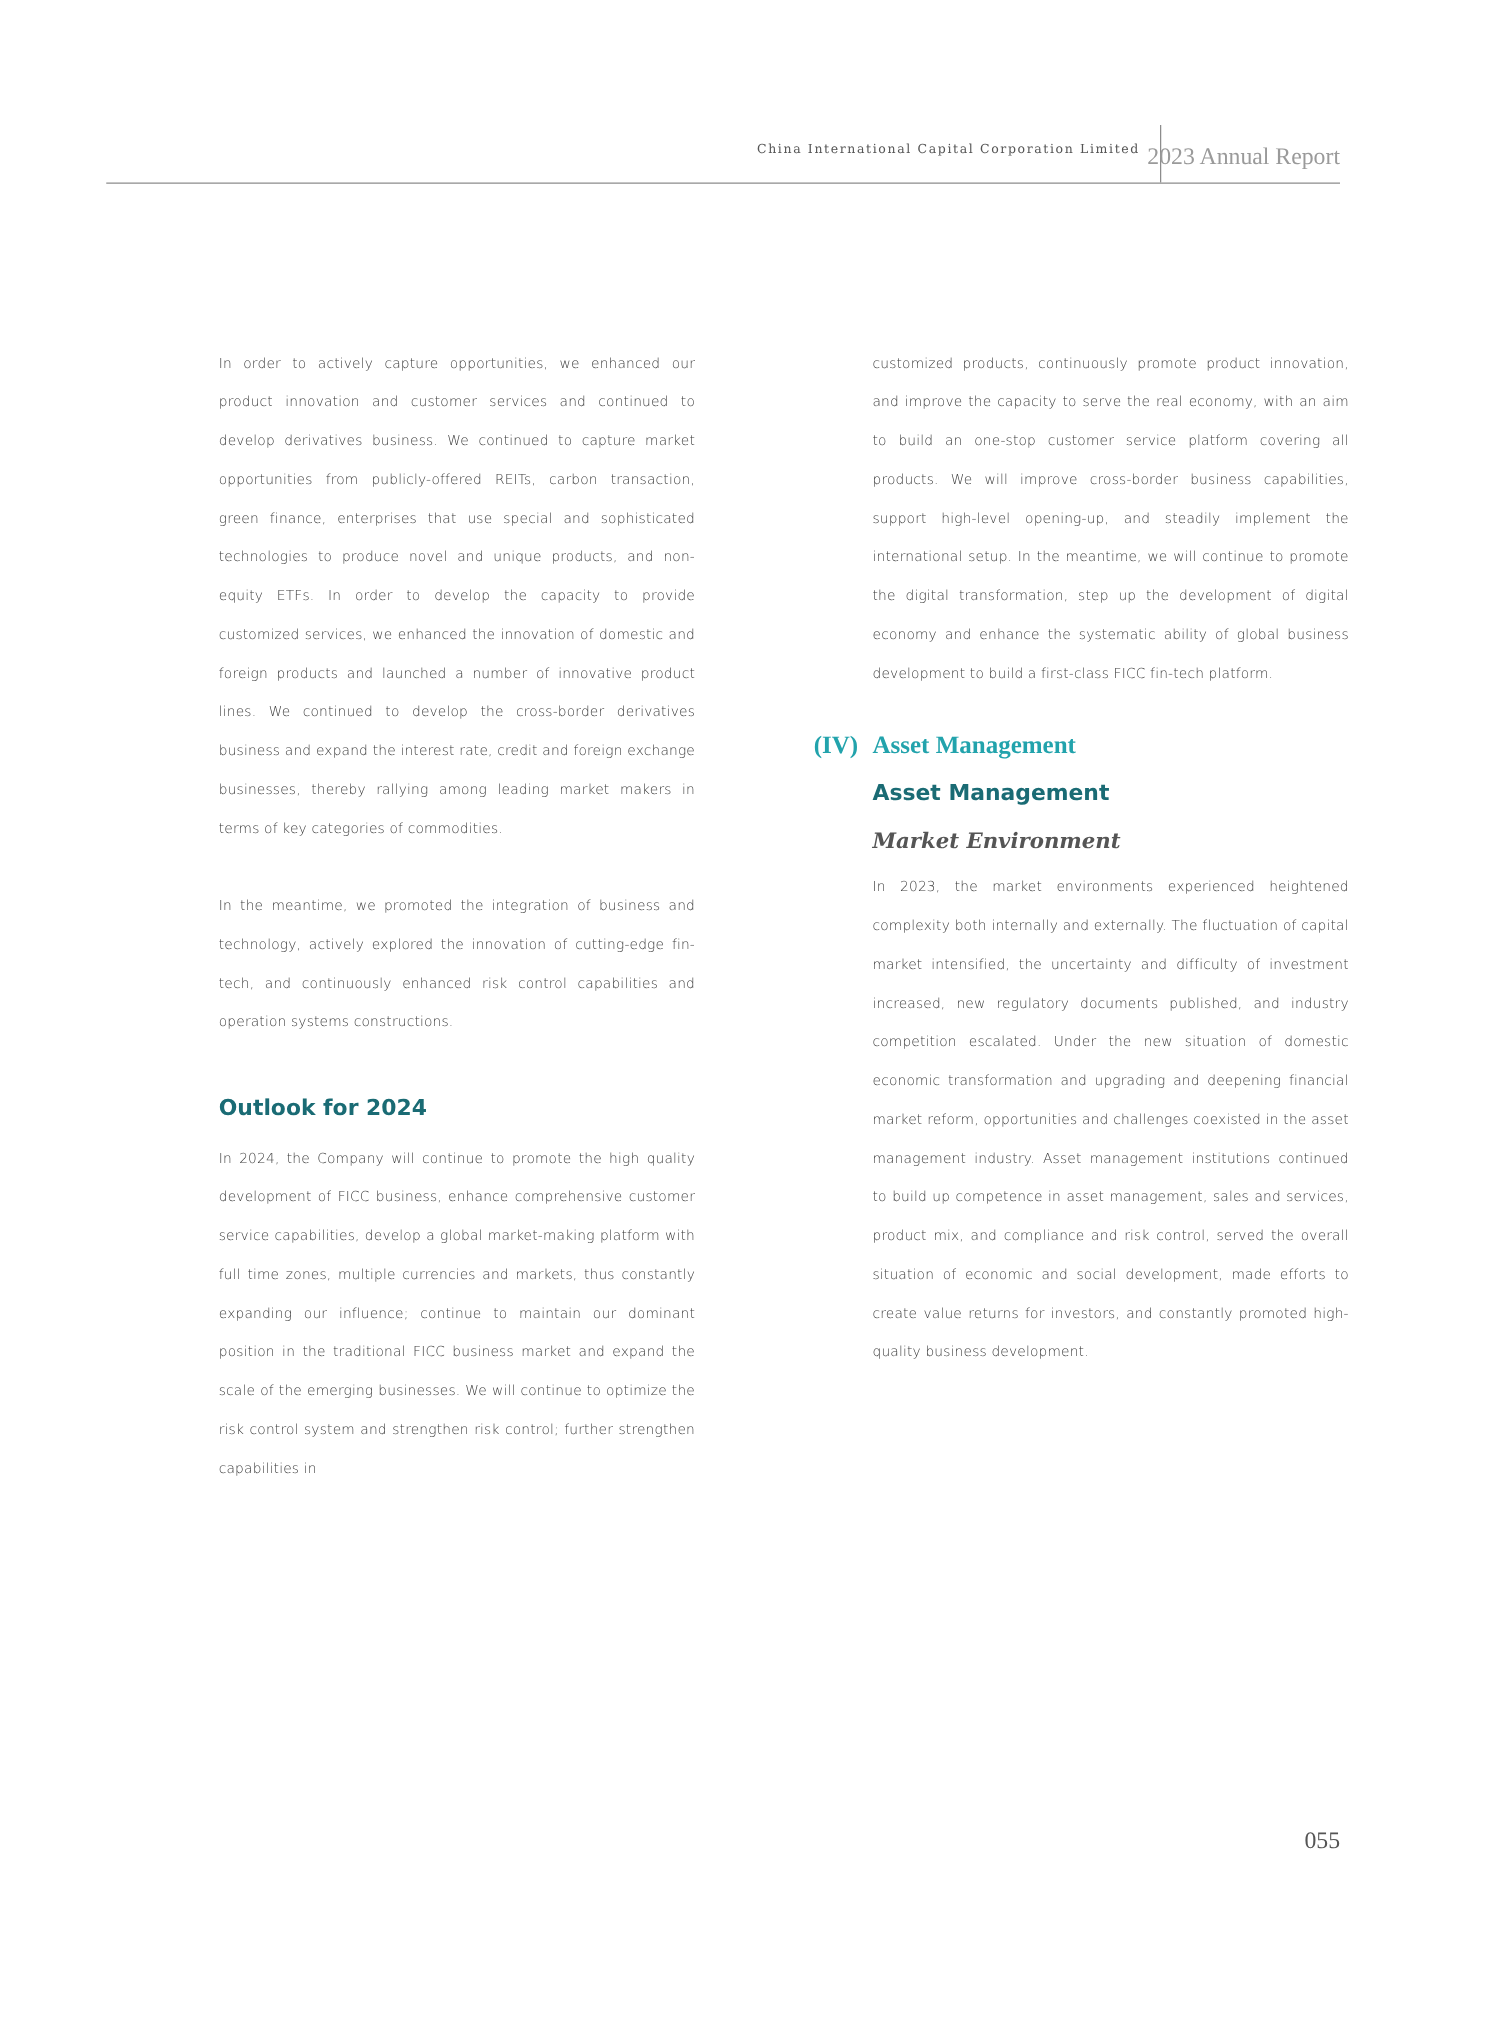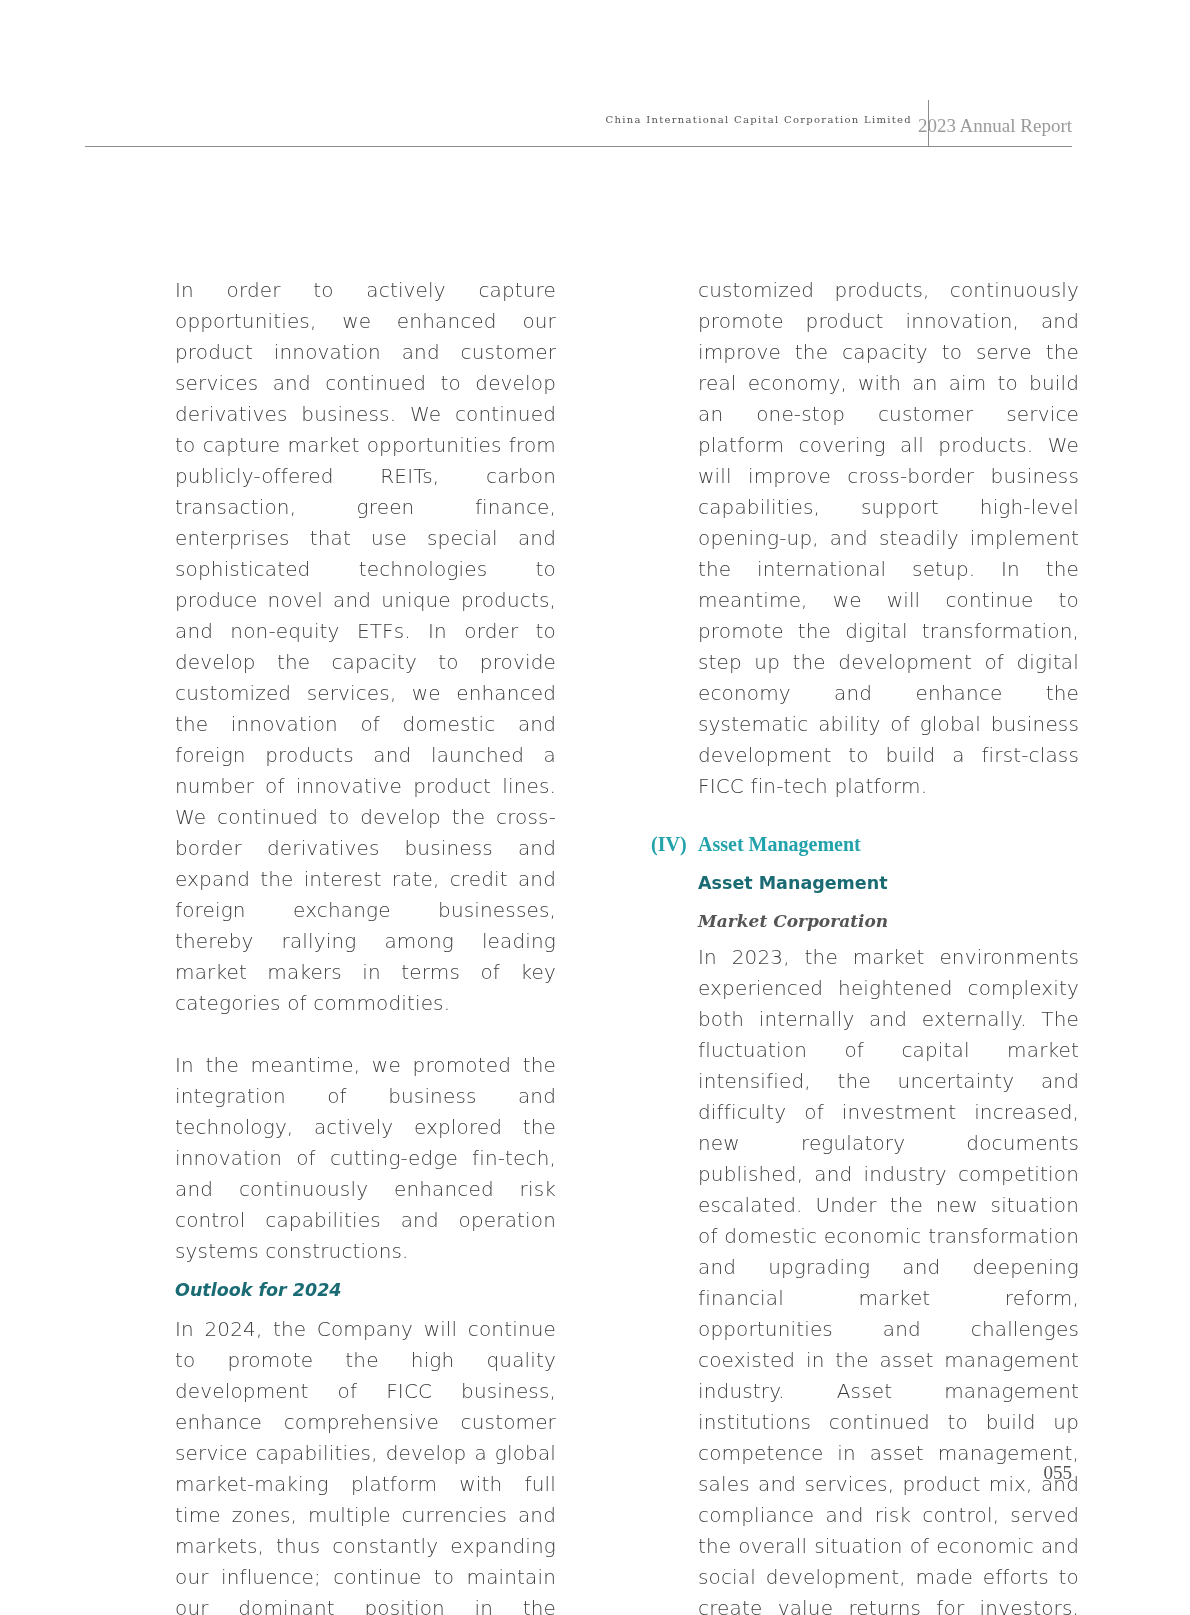--- a/index.html
+++ b/index.html
@@ -53,21 +53,21 @@
     .col {
       position: absolute;
       top: 275px;
       width: 381px;
     }
     .col-left { left: 175px; }
     .col-right { left: 698px; }
     .para {
       margin: 0;
       font-family: "DejaVu Sans", sans-serif;
-      font-size: 20px;
+      font-size: 11px;
       font-weight: 300;
       line-height: 31px;
       text-align: justify;
       color: #3c3c3c;
       letter-spacing: 0.15px;
     }
     .para-gap { margin-top: 31px; }
     .h-sub {
       font-family: "DejaVu Sans", sans-serif;
       font-weight: bold;
@@ -108,28 +108,28 @@
 
 <div class="header">
   <span class="header-company">China International Capital Corporation Limited</span>
   <span class="header-divider"></span>
   <span class="header-report">2023 Annual Report</span>
 </div>
 
 <div class="col col-left">
   <p class="para">In order to actively capture opportunities, we enhanced our product innovation and customer services and continued to develop derivatives business. We continued to capture market opportunities from publicly-offered REITs, carbon transaction, green finance, enterprises that use special and sophisticated technologies to produce novel and unique products, and non-equity ETFs. In order to develop the capacity to provide customized services, we enhanced the innovation of domestic and foreign products and launched a number of innovative product lines. We continued to develop the cross-border derivatives business and expand the interest rate, credit and foreign exchange businesses, thereby rallying among leading market makers in terms of key categories of commodities.</p>
   <p class="para para-gap">In the meantime, we promoted the integration of business and technology, actively explored the innovation of cutting-edge fin-tech, and continuously enhanced risk control capabilities and operation systems constructions.</p>
-  <h3 class="h-sub" style="margin-top:13px;font-style:italic;">Outlook for 2024</h3>
+  <h3 class="h-sub" style="margin-top:44px;">Outlook for 2024</h3>
   <p class="para" style="margin-top:14px;">In 2024, the Company will continue to promote the high quality development of FICC business, enhance comprehensive customer service capabilities, develop a global market-making platform with full time zones, multiple currencies and markets, thus constantly expanding our influence; continue to maintain our dominant position in the traditional FICC business market and expand the scale of the emerging businesses. We will continue to optimize the risk control system and strengthen risk control; further strengthen capabilities in</p>
 </div>
 
 <div class="col col-right">
   <p class="para">customized products, continuously promote product innovation, and improve the capacity to serve the real economy, with an aim to build an one-stop customer service platform covering all products. We will improve cross-border business capabilities, support high-level opening-up, and steadily implement the international setup. In the meantime, we will continue to promote the digital transformation, step up the development of digital economy and enhance the systematic ability of global business development to build a first-class FICC fin-tech platform.</p>
   <h2 class="h-section" style="margin-top:31px;">
     <span class="num">(IV)</span>
     <span>Asset Management</span>
   </h2>
   <h3 class="h-sub" style="margin-top:17px;">Asset Management</h3>
-  <h4 class="h-italic" style="margin-top:18px;">Market Corporation</h4>
+  <h4 class="h-italic" style="margin-top:18px;">Market Environment</h4>
   <p class="para" style="margin-top:11px;">In 2023, the market environments experienced heightened complexity both internally and externally. The fluctuation of capital market intensified, the uncertainty and difficulty of investment increased, new regulatory documents published, and industry competition escalated. Under the new situation of domestic economic transformation and upgrading and deepening financial market reform, opportunities and challenges coexisted in the asset management industry. Asset  management institutions continued to build up competence in asset management, sales and services, product mix, and compliance and risk control, served the overall situation of economic and social development, made efforts to create value returns for investors, and constantly promoted high-quality business development.</p>
 </div>
 
 <div class="page-number">055</div>
 
 </body></html>

